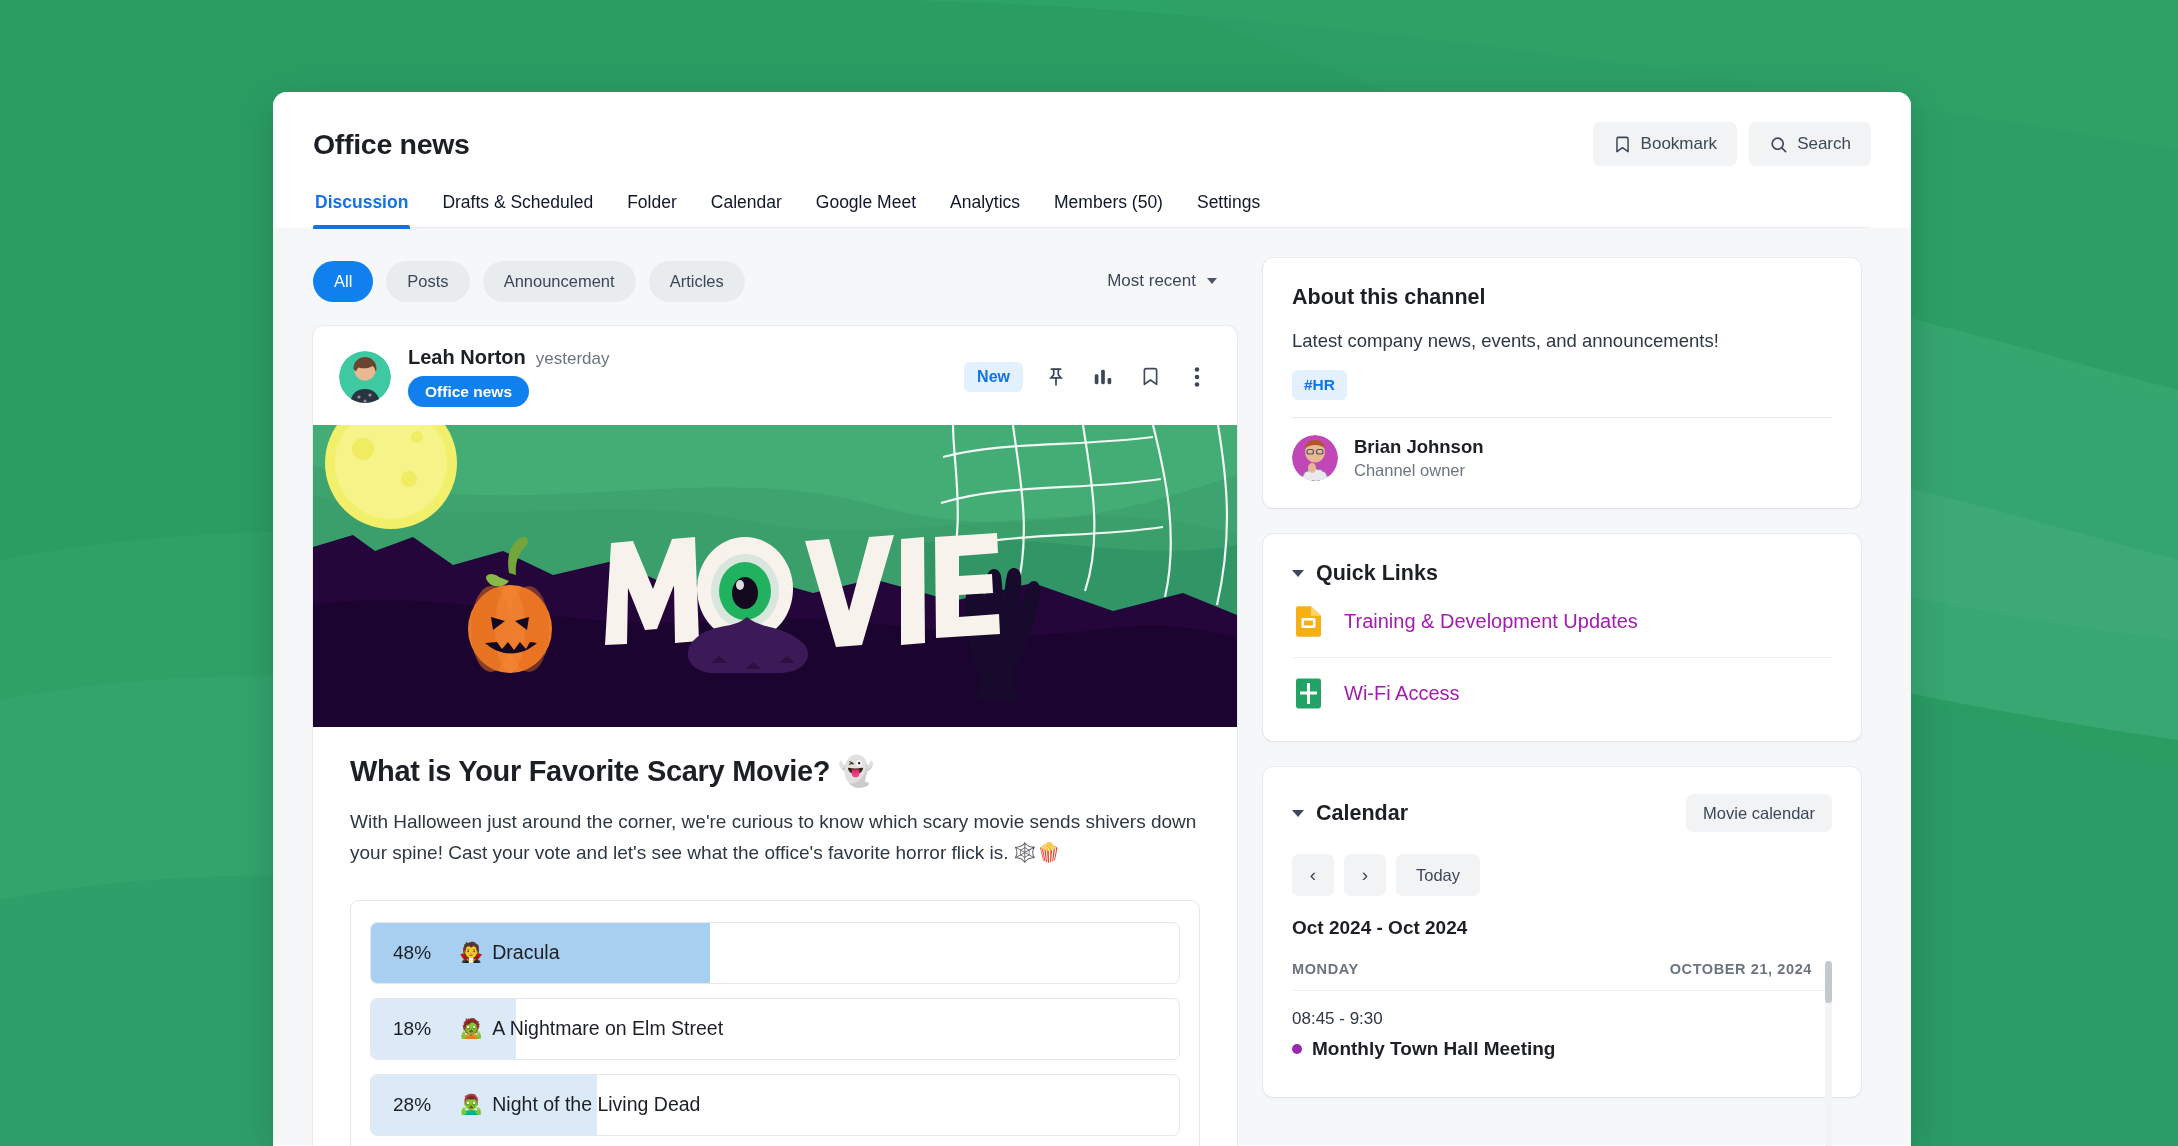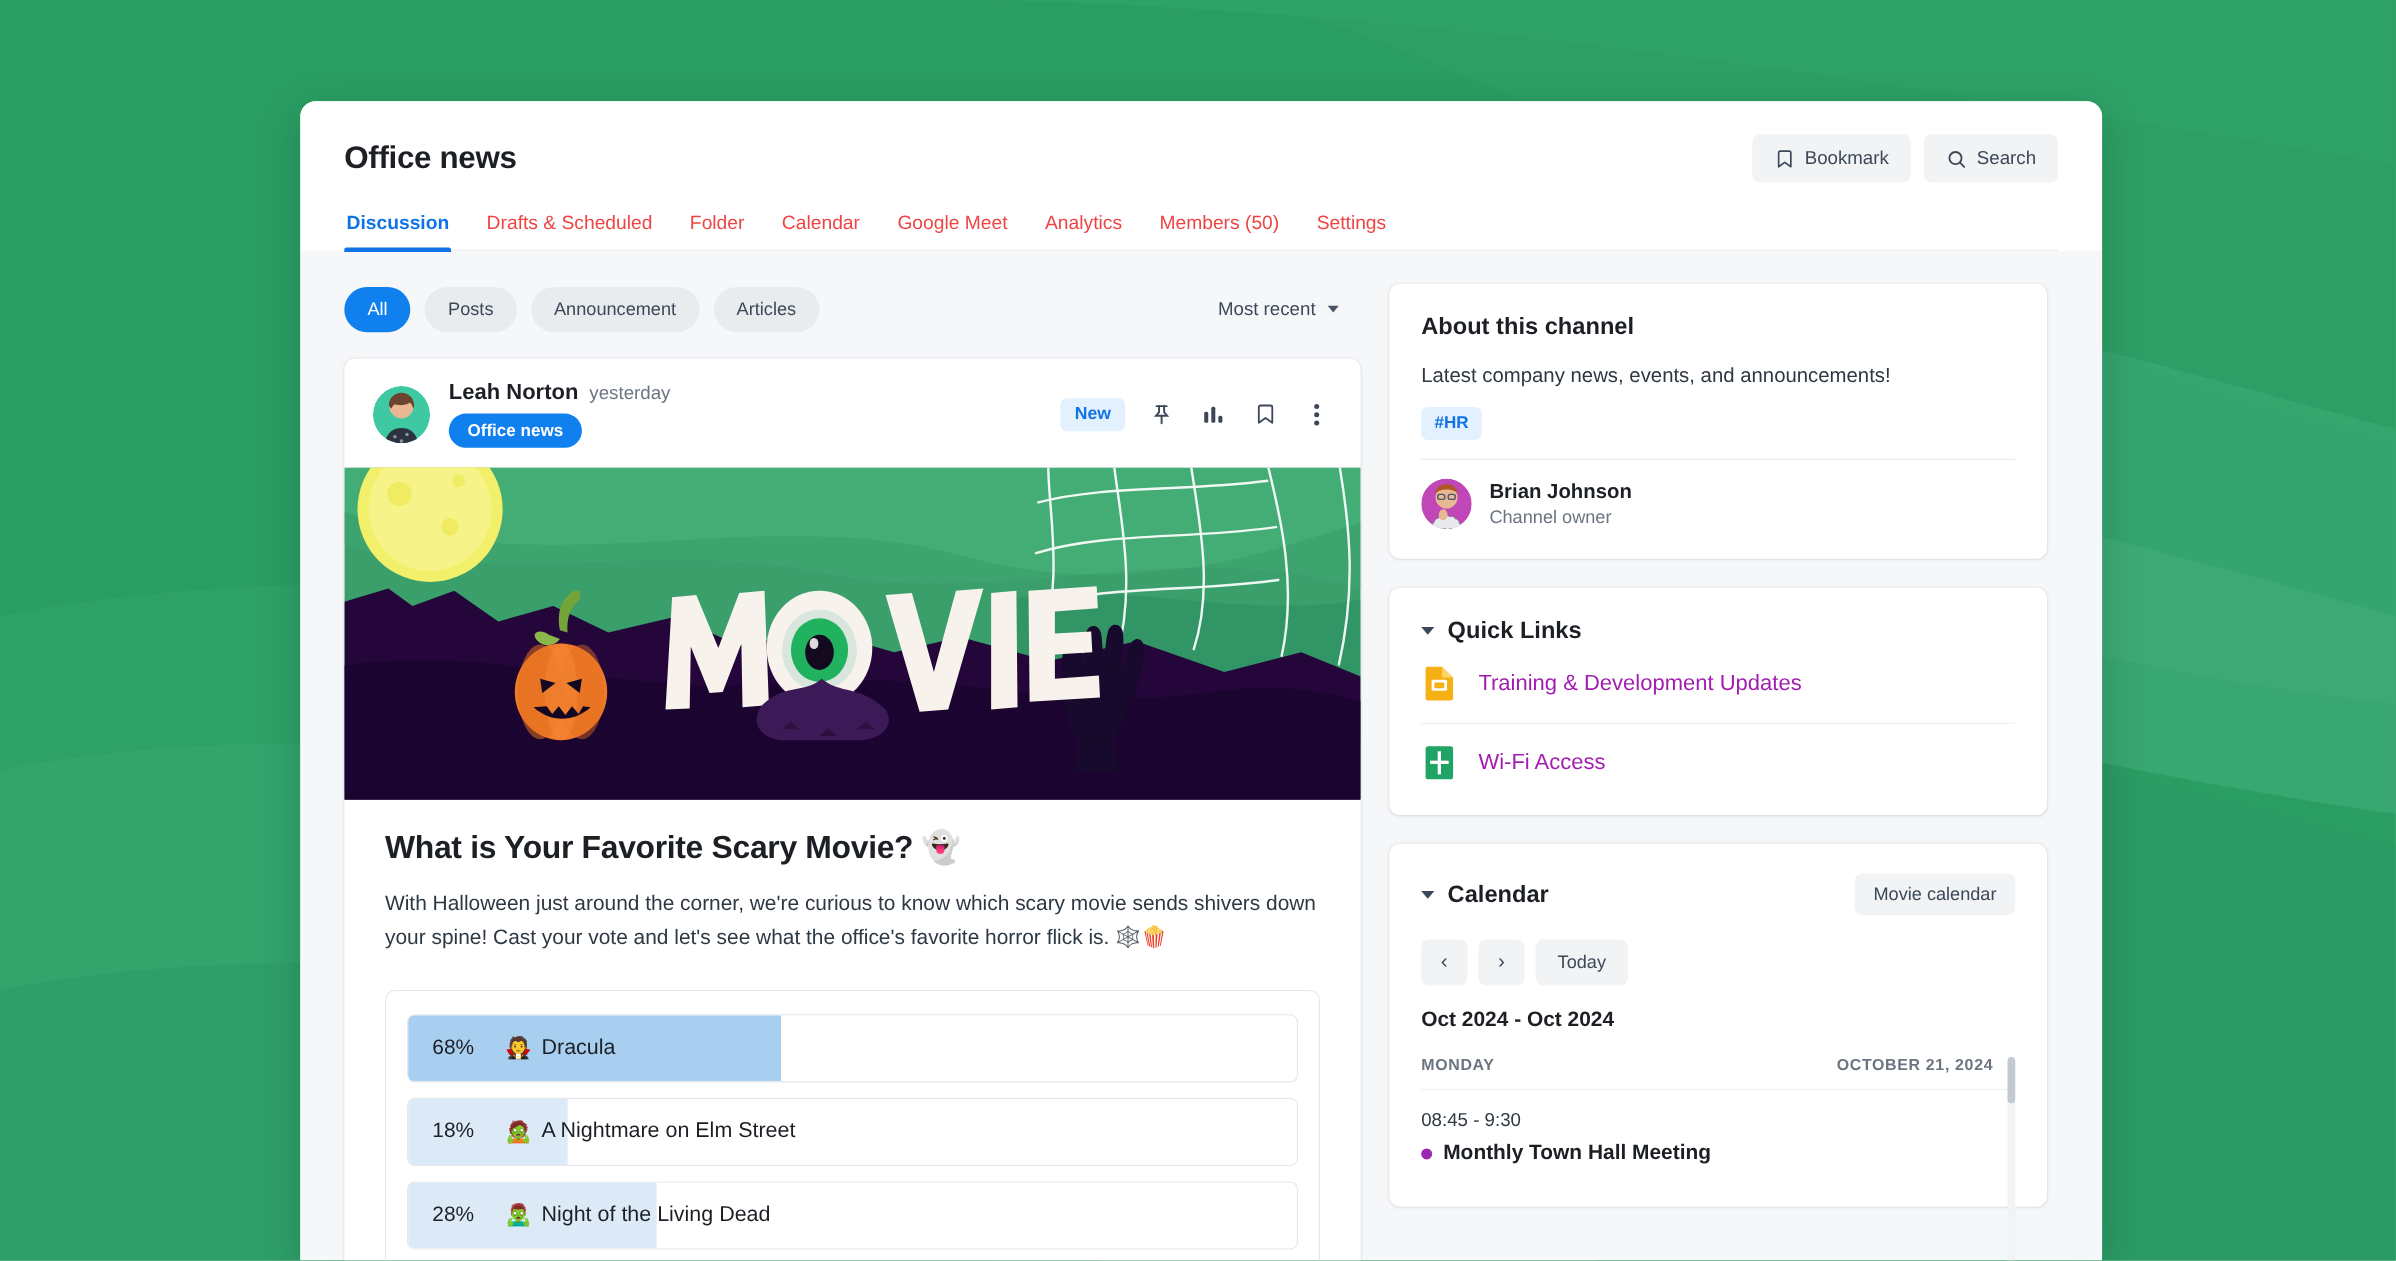--- a/index.html
+++ b/index.html
@@ -57,21 +57,21 @@
   .hdr-btn svg { display: block; }
 
   
   .tabs-row {
     display: flex; align-items: flex-end; gap: 30px;
     margin-top: 24px;
     border-bottom: 1px solid #e8eaed;
     position: relative;
   }
   .tab {
-    font-size: 17.5px; color: #ef4444; padding: 0 2px 14px 2px;
+    font-size: 17.5px; color: #0f172a; padding: 0 2px 14px 2px;
     cursor: pointer; position: relative; white-space: nowrap;
   }
   .tab.active { color: #1173e6; font-weight: bold; }
   .tab.active::after {
     content: ""; position: absolute; left: 0; right: 0; bottom: -2px;
     height: 4px; background: #1173e6; border-radius: 2px 2px 0 0;
   }
 
   
   .app-body {
@@ -460,21 +460,21 @@
 
         <div class="post-content">
           <div class="post-title">What is Your Favorite Scary Movie? 👻</div>
           <div class="post-text">With Halloween just around the corner, we're curious to know which scary movie sends shivers down your spine! Cast your vote and let's see what the office's favorite horror flick is. 🕸️🍿</div>
 
           <div class="poll-box">
 
             <div class="poll-opt leading">
               <div class="poll-fill" style="width:42%"></div>
               <div class="poll-row">
-                <span class="poll-pct">68%</span>
+                <span class="poll-pct">48%</span>
                 <span class="poll-label">
                   <span>🧛</span>
                   <span>Dracula</span>
                 </span>
               </div>
             </div>
 
             <div class="poll-opt">
               <div class="poll-fill" style="width:18%"></div>
               <div class="poll-row">

